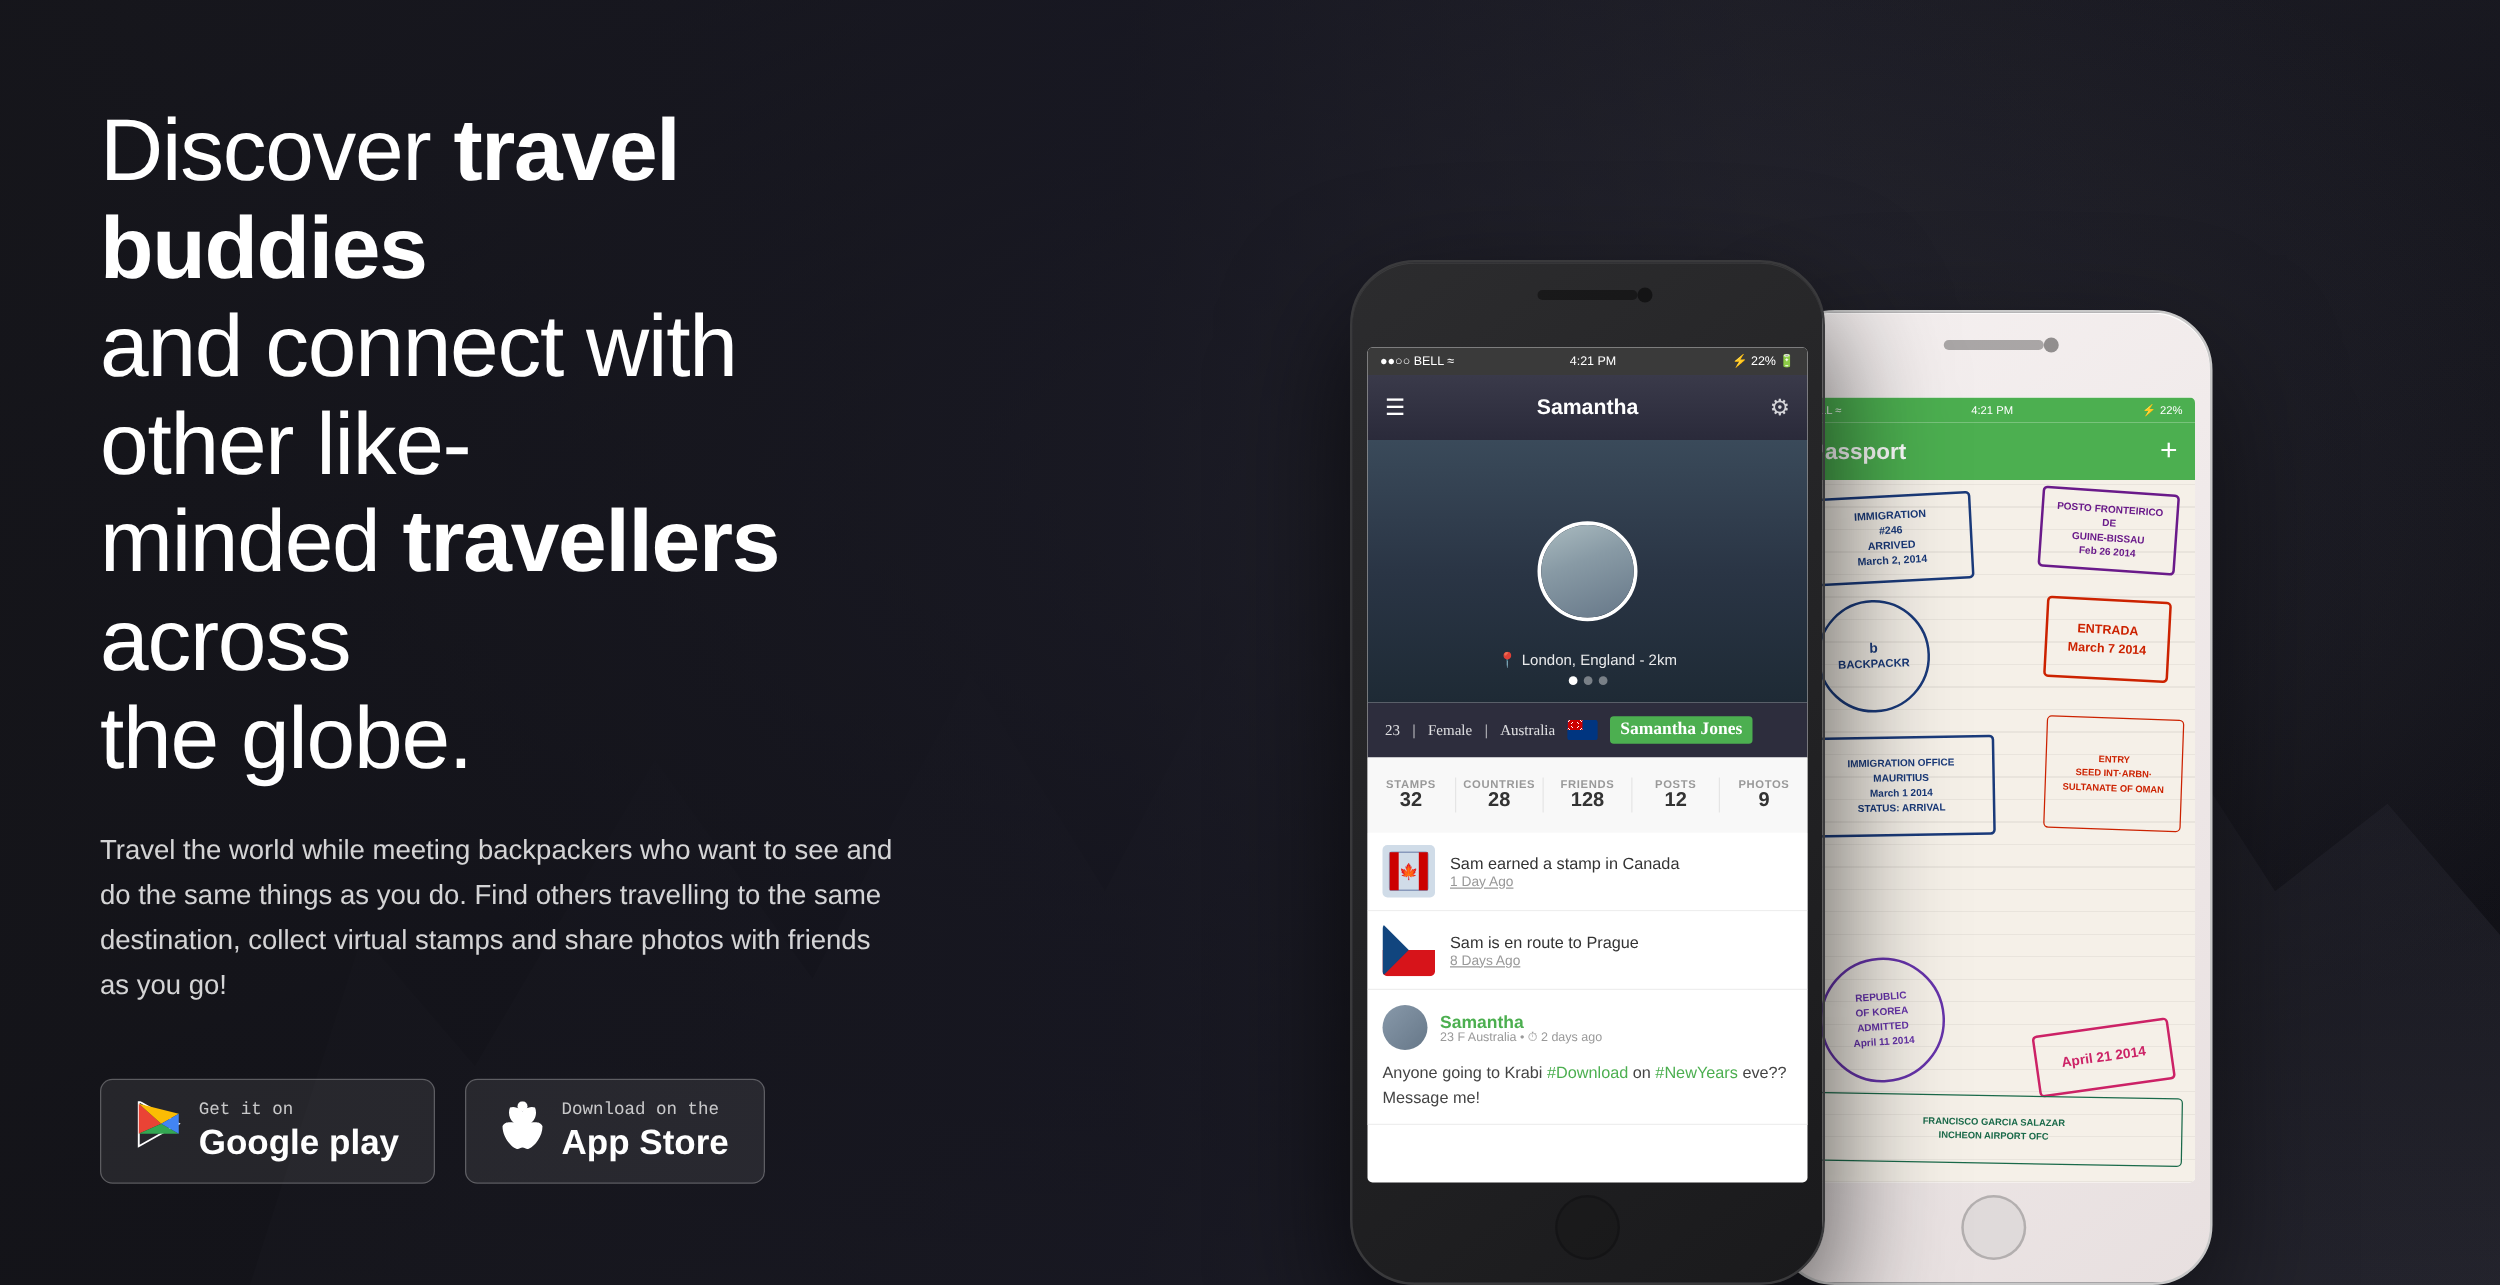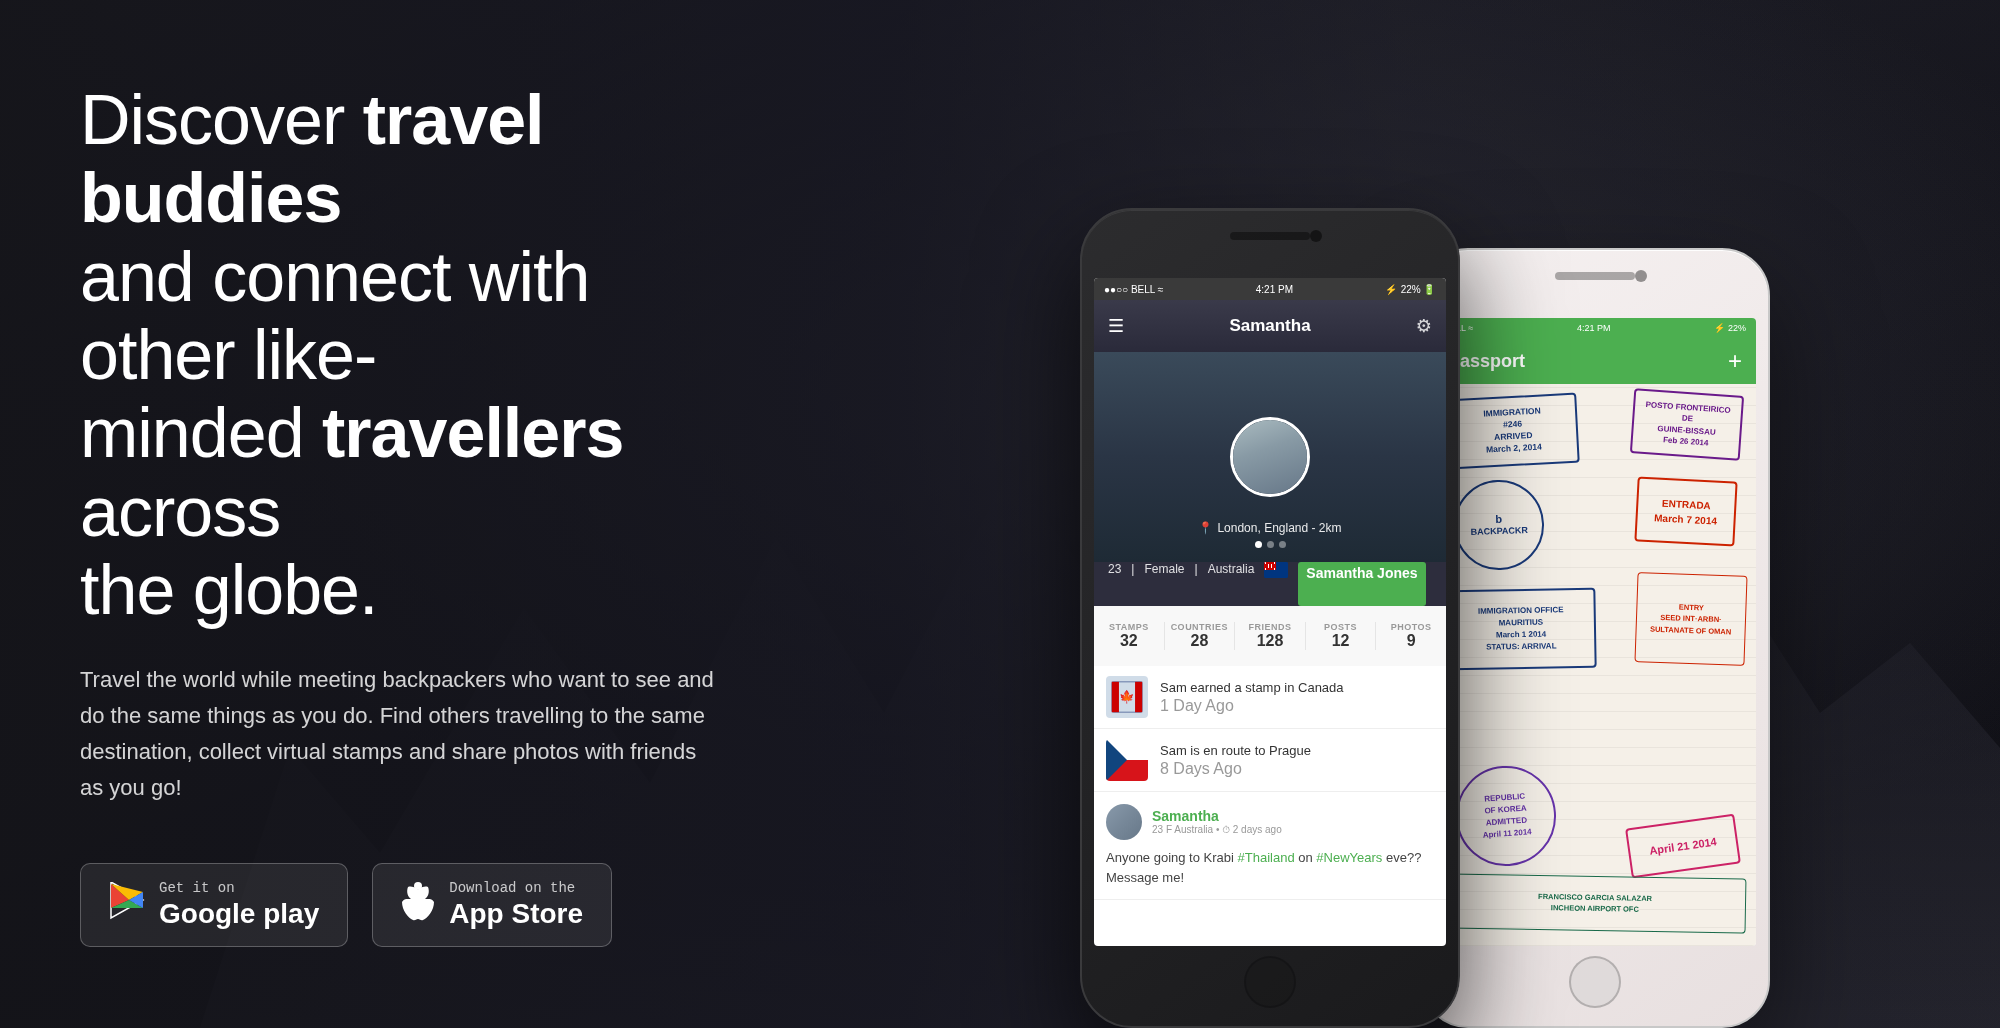--- a/index.html
+++ b/index.html
@@ -314,24 +314,26 @@
     }
 
     .dot.active {
       background: white;
     }
 
     .p1-info-bar {
       height: 44px;
       background: #2d2d3d;
       display: flex;
+      align-items: center;
       padding: 0 14px;
       gap: 10px;
       font-size: 12px;
       color: rgba(255,255,255,0.85);
+      font-family: Liberation Serif, serif;
     }
 
     .p1-flag {
       width: 22px;
       height: 14px;
       background: linear-gradient(
         to bottom,
         #00843d 33.3%,
         #ffcd00 33.3% 66.6%,
         #00843d 66.6%
@@ -441,23 +443,24 @@
       flex: 1;
     }
 
     .feed-title {
       font-size: 13px;
       color: #333;
       font-weight: 500;
     }
 
     .feed-time {
-      font-size: 16px;
+      font-size: 11px;
       color: #999;
       margin-top: 2px;
+      text-decoration: underline;
     }
 
     .post-item {
       background: white;
       padding: 12px;
       border-bottom: 1px solid #eee;
     }
 
     .post-header {
       display: flex;
@@ -749,21 +752,21 @@
 
               <div class="post-item">
                 <div class="post-header">
                   <div class="post-avatar"></div>
                   <div class="post-meta">
                     <div class="post-name">Samantha</div>
                     <div class="post-details">23 F Australia  •  ⏱ 2 days ago</div>
                   </div>
                 </div>
                 <div class="post-text">
-                  Anyone going to Krabi <span class="hashtag">#Thailand</span> on <span class="hashtag">#NewYears</span> eve?? Message me!
+                  Anyone going to Krabi <span class="hashtag">#Download</span> on <span class="hashtag">#NewYears</span> eve?? Message me!
                 </div>
               </div>
             </div>
           </div>
 
           <div class="phone-home-btn"></div>
         </div>
       </div>
 
       <div class="phone-right" style="right:10px; bottom:0;">

